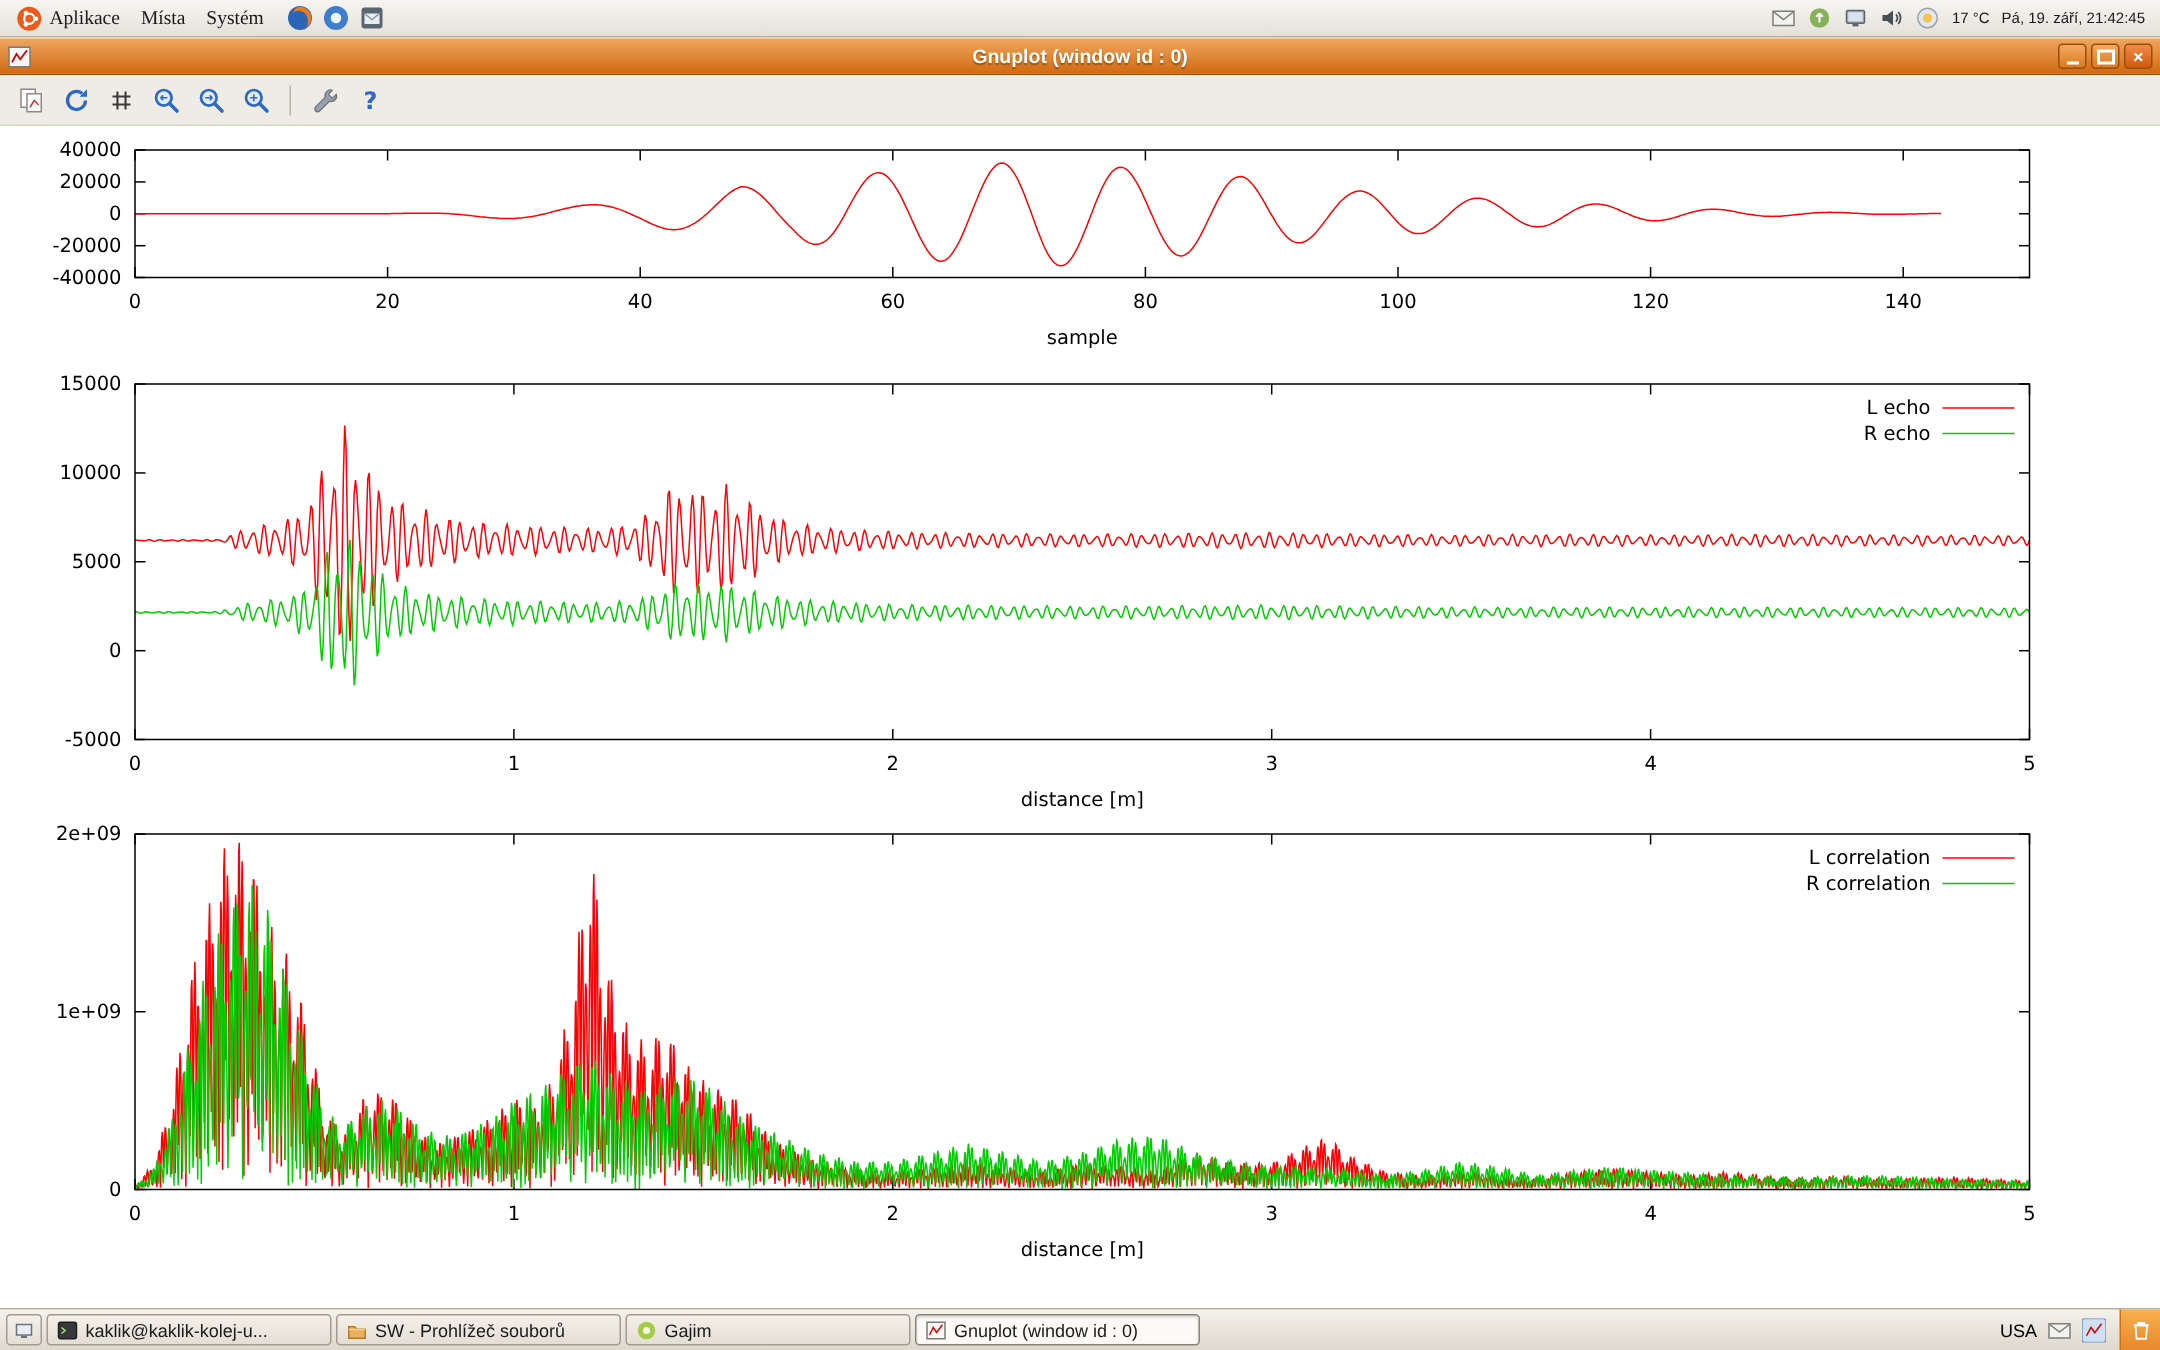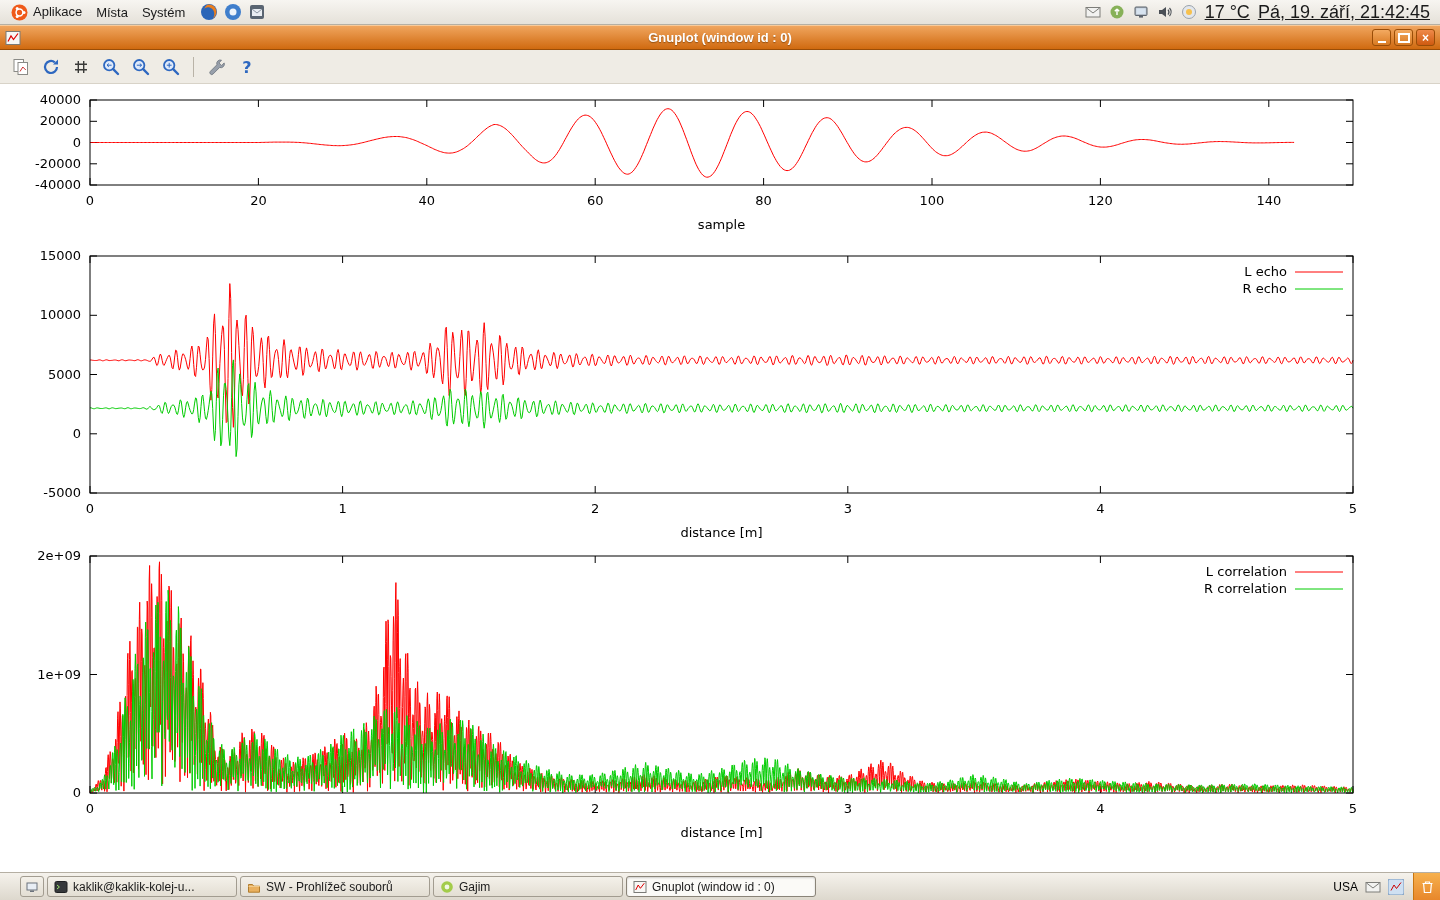--- a/index.html
+++ b/index.html
@@ -3,24 +3,24 @@
 <meta charset="utf-8">
 <style>
   html,body{margin:0;padding:0;width:1440px;height:900px;overflow:hidden;
     font-family:"Liberation Sans","DejaVu Sans",sans-serif;background:#fff;}
   #desktop{width:1440px;height:900px;display:flex;flex-direction:column;}
 
   
   #top-panel{height:24px;flex:none;display:flex;align-items:center;
     background:linear-gradient(#f7f5f1,#e5e1d9);border-bottom:1px solid #b5afa3;
     padding:0 4px;font-size:13px;color:#1a1a1a;}
-  .menu-item{display:flex;align-items:flex-start;gap:5px;padding:2px 7px;cursor:default;}
+  .menu-item{display:flex;align-items:center;gap:5px;padding:2px 7px;cursor:default;font-family:Liberation Serif, serif;}
   .launchers{display:flex;align-items:center;gap:6px;margin-left:8px;}
   .panel-right{margin-left:auto;display:flex;align-items:center;gap:8px;padding-right:6px;}
-  .panel-right .txt{font-size:18px;text-decoration:underline;}
+  .panel-right .txt{font-size:10px;}
   svg{display:block;}
 
   
   #gnuplot-window{flex:1;display:flex;flex-direction:column;min-height:0;}
   #titlebar{height:23px;flex:none;position:relative;display:flex;align-items:center;
     padding:0 5px;background:linear-gradient(#f0a55e,#d06a10);
     border-top:1px solid #f8cb9b;border-bottom:1px solid #9a4d07;}
   #title-text{position:absolute;left:0;right:0;text-align:center;color:#fff;
     font-weight:bold;font-size:13px;text-shadow:0 1px 1px rgba(90,45,0,.55);}
   .win-buttons{margin-left:auto;display:flex;gap:3px;z-index:1;}
@@ -35,21 +35,21 @@
     padding:0 7px;background:#efece5;border-bottom:1px solid #d8d3c8;}
   .tb-btn{width:27px;height:26px;border:none;background:transparent;padding:0;
     display:flex;align-items:center;justify-content:center;}
   .tb-sep{width:1px;height:20px;background:#b9b3a7;margin:0 6px;}
 
   #plot-area{flex:1;background:#fff;overflow:hidden;padding-top:6px;}
   .chart{line-height:0;}
 
   
   #taskbar{height:27px;flex:none;display:flex;align-items:center;gap:3px;
-    background:linear-gradient(#f5f2ec,#ddd8cd);border-top:1px solid #b5afa3;padding-left:20px;}
+    background:linear-gradient(#f5f2ec,#ddd8cd);border-top:1px solid #b5afa3;padding-left:4px;}
   .sd-btn{width:24px;height:21px;border:1px solid #a29c90;border-radius:3px;
     background:linear-gradient(#f4f1ea,#e3ded3);display:flex;align-items:center;justify-content:center;padding:0;}
   .task-btn{height:21px;width:190px;flex:none;display:flex;align-items:center;gap:5px;
     padding:0 6px;border:1px solid #a29c90;border-radius:3px;
     background:linear-gradient(#f4f1ea,#e3ded3);font-size:12px;color:#1a1a1a;
     overflow:hidden;white-space:nowrap;}
   .task-btn .lbl{overflow:hidden;text-overflow:ellipsis;}
   .task-btn.active{background:#fbfaf7;border-color:#8a8478;box-shadow:inset 0 1px 2px rgba(0,0,0,.18);}
   .task-right{margin-left:auto;display:flex;align-items:center;gap:7px;justify-content:space-between;}
   .kbd{font-size:12px;}

